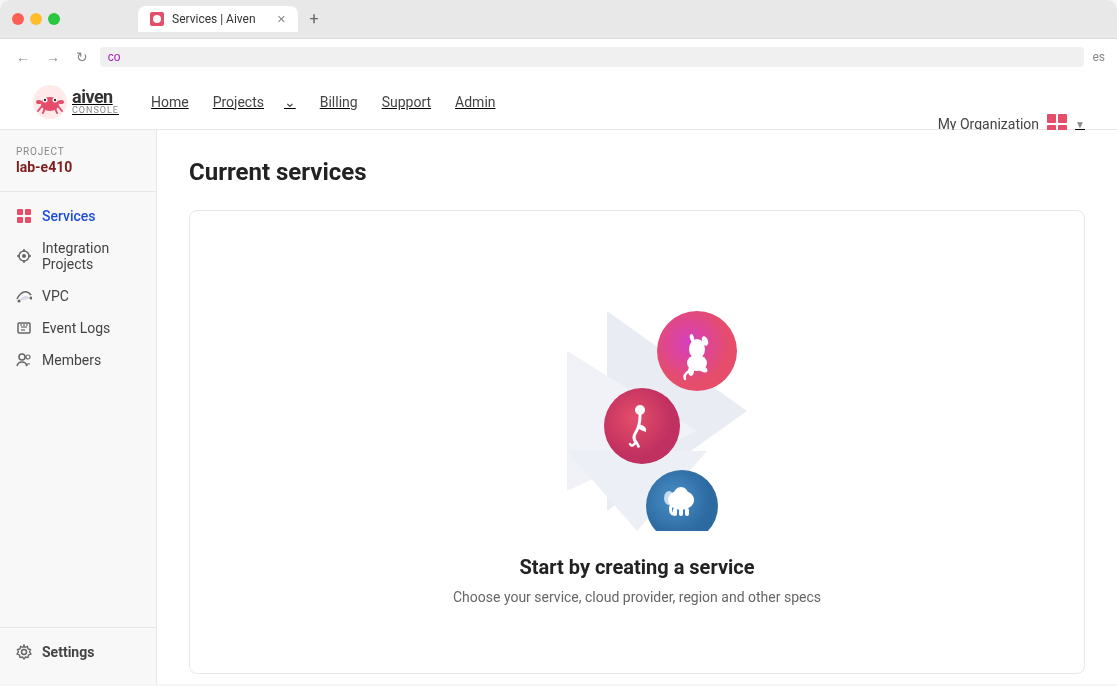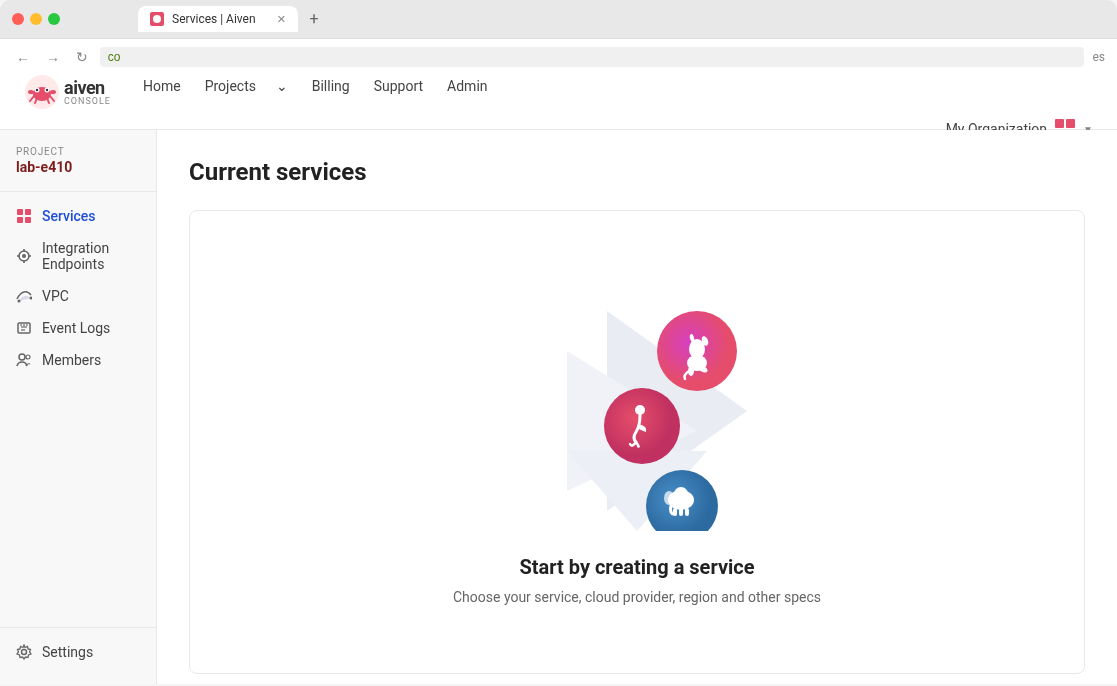--- a/index.html
+++ b/index.html
@@ -14,27 +14,27 @@
     .tl-yellow { background: #ffbd2e; }
     .tl-green { background: #28c840; }
     .browser-tab-bar { display: flex; padding: 0 70px; gap: 0; }
     .browser-tab { display: flex; align-items: center; gap: 8px; background: white; border-radius: 8px 8px 0 0; padding: 6px 12px; font-size: 12px; color: #333; min-width: 160px; }
     .browser-tab .tab-icon { width: 14px; height: 14px; background: #e54d6a; border-radius: 2px; display: flex; align-items: center; justify-content: center; }
     .browser-tab .close-btn { margin-left: auto; color: #888; font-size: 11px; cursor: pointer; }
     .new-tab-btn { margin-left: 4px; width: 24px; height: 24px; display: flex; align-items: center; justify-content: center; color: #666; font-size: 16px; cursor: pointer; }
 
     .browser-address-bar { background: white; display: flex; align-items: center; padding: 4px 12px; gap: 8px; height: 36px; border-top: 1px solid #ddd; }
     .nav-btn { color: #888; font-size: 14px; cursor: pointer; background: none; border: none; padding: 2px 4px; }
-    .address-input { flex: 1; border: none; background: #f0f0f0; border-radius: 4px; padding: 3px 8px; font-size: 12px; color: #4d7c0f; outline: none; }
+    .address-input { flex: 1; border: none; background: #f0f0f0; border-radius: 4px; padding: 3px 8px; font-size: 12px; color: #a21caf; outline: none; }
 
     
     .app-container { display: flex; flex-direction: column; height: calc(686px - 38px - 36px - 2px); background: white; }
 
     
-    .top-nav { display: flex; align-items: flex-start; padding: 0 24px; height: 56px; border-bottom: 1px solid #e8e8e8; background: white; flex-shrink: 0; }
+    .top-nav { display: flex; align-items: center; padding: 0 32px; height: 56px; border-bottom: 1px solid #e8e8e8; background: white; flex-shrink: 0; text-decoration: underline; }
     .logo-area { display: flex; align-items: center; gap: 4px; margin-right: 32px; }
     .logo-icon { width: 36px; height: 36px; }
     .logo-text { display: flex; flex-direction: column; line-height: 1; }
     .logo-aiven { font-size: 18px; font-weight: 700; color: #333; letter-spacing: -0.5px; }
     .logo-console { font-size: 9px; color: #888; letter-spacing: 1px; text-transform: uppercase; }
     .nav-links { display: flex; align-items: center; gap: 24px; flex: 1; }
     .nav-link { font-size: 14px; color: #444; cursor: pointer; padding: 4px 0; text-decoration: none; }
     .nav-link-with-arrow { display: flex; align-items: center; gap: 20px; }
     .nav-right { margin-left: auto; display: flex; align-items: center; gap: 8px; margin-top: 45px; }
     .org-btn { display: flex; align-items: center; gap: 8px; font-size: 14px; color: #444; cursor: pointer; }
@@ -46,21 +46,21 @@
     .main-layout { display: flex; flex: 1; overflow: hidden; }
 
     
     .sidebar { width: 157px; background: #f8f8f8; border-right: 1px solid #e8e8e8; display: flex; flex-direction: column; padding: 16px 0; flex-shrink: 0; }
     .project-label { font-size: 10px; color: #888; text-transform: uppercase; letter-spacing: 0.8px; padding: 0 16px 2px; }
     .project-name { font-size: 14px; font-weight: 700; color: #7f1d1d; padding: 0 16px 16px; }
     .sidebar-divider { height: 1px; background: #e8e8e8; margin-bottom: 8px; }
     .sidebar-item { display: flex; align-items: center; gap: 10px; padding: 8px 16px; font-size: 14px; color: #444; cursor: pointer; border-radius: 0; }
     .sidebar-item.active { color: #1d4ed8; font-weight: 500; }
     .sidebar-item .item-icon { width: 16px; height: 16px; display: flex; align-items: center; justify-content: center; flex-shrink: 0; }
-    .sidebar-bottom { margin-top: auto; border-top: 1px solid #e8e8e8; padding-top: 8px; }
+    .sidebar-bottom { margin-top: auto; border-top: 1px solid #e8e8e8; padding-top: 8px; font-weight: bold; }
 
     
     .main-content { flex: 1; overflow-y: auto; padding: 28px 32px; background: white; }
     .page-title { font-size: 24px; font-weight: 700; color: #222; margin-bottom: 24px; }
 
     
     .empty-state-card { border: 1px solid #e8e8e8; border-radius: 8px; padding: 40px 24px; display: flex; flex-direction: column; align-items: center; min-height: 420px; }
 
     
     .illustration { width: 340px; height: 280px; position: relative; margin-bottom: 24px; }
@@ -179,21 +179,21 @@
         <span class="item-icon">
           <svg width="16" height="16" viewBox="0 0 16 16">
             <circle cx="8" cy="8" r="5" fill="none" stroke="#666" stroke-width="1.5"></circle>
             <circle cx="8" cy="8" r="2" fill="#666"></circle>
             <line x1="8" y1="1" x2="8" y2="4" stroke="#666" stroke-width="1.5"></line>
             <line x1="8" y1="12" x2="8" y2="15" stroke="#666" stroke-width="1.5"></line>
             <line x1="1" y1="8" x2="4" y2="8" stroke="#666" stroke-width="1.5"></line>
             <line x1="12" y1="8" x2="15" y2="8" stroke="#666" stroke-width="1.5"></line>
           </svg>
         </span>
-        <span>Integration Endpoints</span>
+        <span>Integration Projects</span>
       </div>
 
       <div class="sidebar-item">
         <span class="item-icon">
           <svg width="16" height="16" viewBox="0 0 16 16">
             <path d="M1 11 Q4 5 8 4 Q12 3 15 7" fill="none" stroke="#666" stroke-width="1.5"></path>
             <path d="M3 13 Q6 8 10 8 Q13 8 15 10" fill="#aac" opacity="0.4"></path>
             <circle cx="3" cy="13" r="1.5" fill="#666"></circle>
             <circle cx="15" cy="10" r="1.5" fill="#666"></circle>
           </svg>

